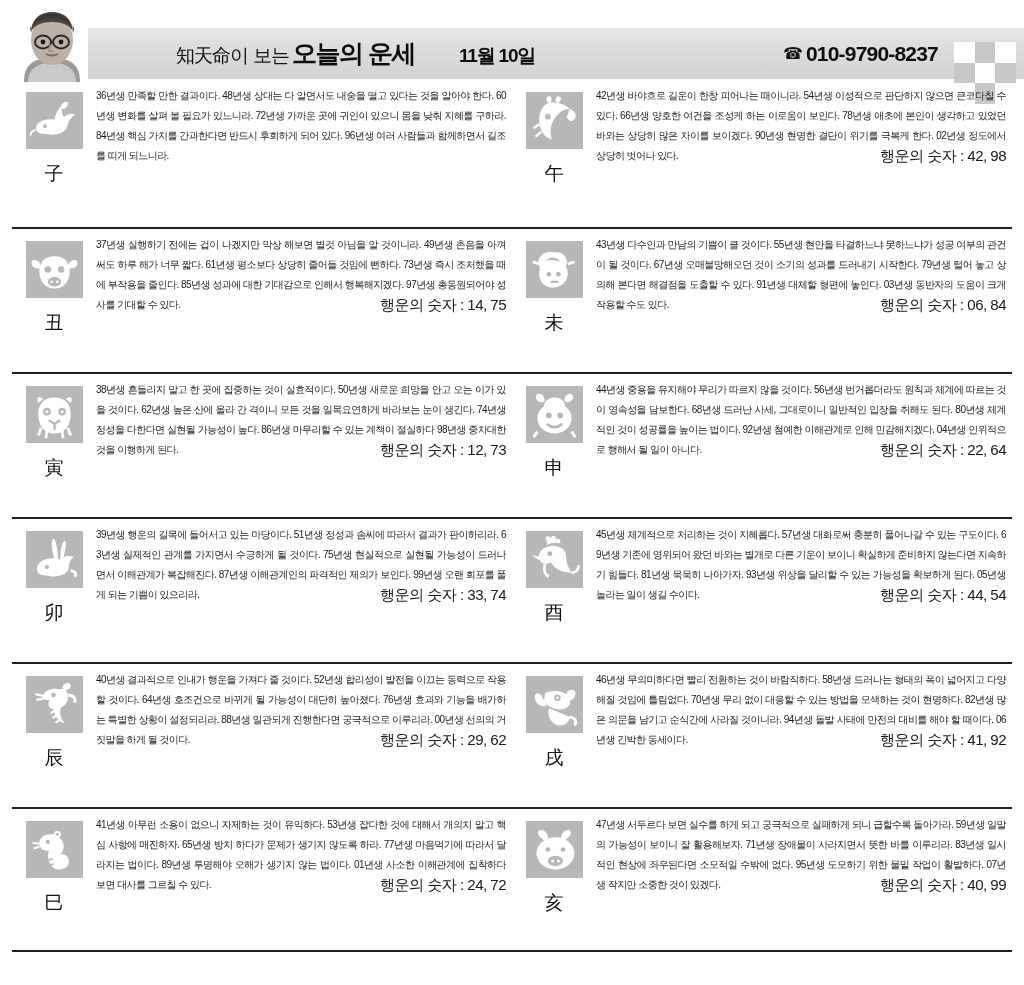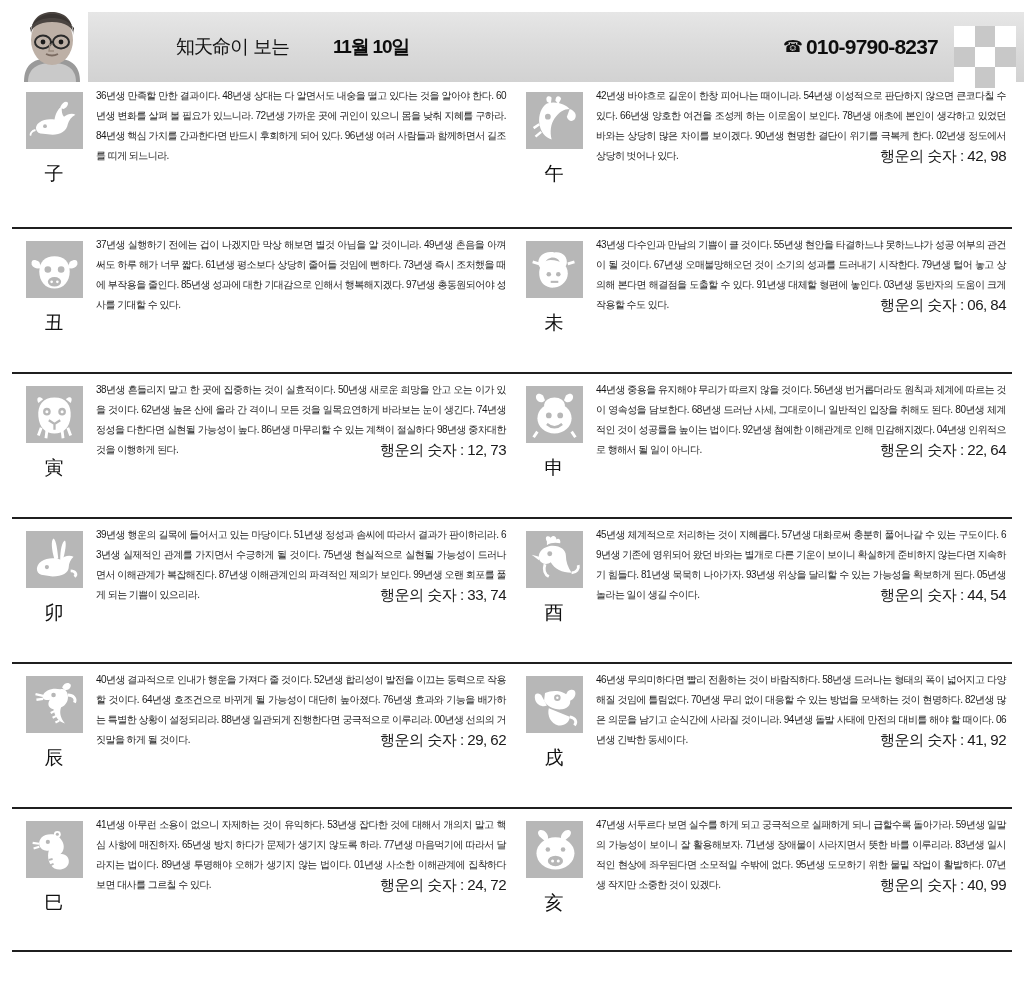--- a/index.html
+++ b/index.html
@@ -27,22 +27,22 @@
     margin-left: 16px;
     flex: 0 0 auto;
     position: relative;
     overflow: hidden;
     background: #ffffff;
   }
   .portrait svg { display:block; width:100%; height:100%; }
 
   .titlebar {
     flex: 1 1 auto;
-    height: 70px;
-    margin-top: 4px;
+    height: 51px;
+    margin-top: 20px;
     background: linear-gradient(to bottom, #e6e6e6 0%, #dcdcdc 45%, #d2d2d2 100%);
     display: flex;
     align-items: center;
     position: relative;
   }
   .title-group {
     display: flex;
     align-items: baseline;
     margin-left: 88px;
     white-space: nowrap;
@@ -200,20 +200,21 @@
       <ellipse cx="27" cy="34" rx="2.4" ry="2.4" fill="#1a1a1a"></ellipse>
       <ellipse cx="45" cy="34" rx="2.4" ry="2.4" fill="#1a1a1a"></ellipse>
       <path d="M30 46 Q36 49 42 46" stroke="#7a6a60" stroke-width="1.8" fill="none"></path>
       <path d="M34 36 L33 43 L38 43" stroke="#9b8c80" stroke-width="1.4" fill="none"></path>
     </svg>
   </div>
 
   <div class="titlebar">
     <div class="title-group">
       <span class="t-pre">知天命이 보는</span>
+      <span class="t-main">오늘의 운세</span>
       <span class="t-date">11월 10일</span>
     </div>
 
     <div class="phone-group">
       <span class="phone-icon">☎</span>
       <span class="phone-num">010-9790-8237</span>
     </div>
 
     <div class="checker">
       <i class="ck-w"></i>
@@ -264,20 +265,21 @@
                 <circle cx="37" cy="30" r="3.5" fill="#b7b7b7"></circle>
             <ellipse cx="30" cy="43" rx="7" ry="5" fill="#b7b7b7"></ellipse>
             <circle cx="27" cy="43" r="1.4" fill="#fff"></circle>
                 <circle cx="33" cy="43" r="1.4" fill="#fff"></circle>
               </svg>
           </span>
           <span class="sign-label">丑</span>
         </div>
         <div class="text-cell">
           <div class="fortune">37년생 실행하기 전에는 겁이 나겠지만 막상 해보면 별것 아님을 알 것이니라. 49년생 촌음을 아껴 써도 하루 해가 너무 짧다. 61년생 평소보다 상당히 줄어들 것임에 뻔하다. 73년생 즉시 조처했을 때에 부작용을 줄인다. 85년생 성과에 대한 기대감으로 인해서 행복해지겠다. 97년생 총동원되어야 성사를 기대할 수 있다.</div>
+          <div class="lucky"><span>행운의 숫자 :</span> <span>14, 75</span></div>
         </div>
       </div>
 
       <div class="sign-row">
         <div class="sign-cell">
           <span class="sign-img">
             <svg viewBox="0 0 60 60">
                 <rect width="60" height="60" fill="#b7b7b7"></rect>
             <path d="M30 12 C18 12 12 20 13 32 C14 44 21 50 30 50 C39 50 46 44 47 32 C48 20 42 12 30 12 Z" fill="#fff"></path>
             <path d="M13 18 C10 12 14 10 18 14 Z" fill="#fff"></path>

